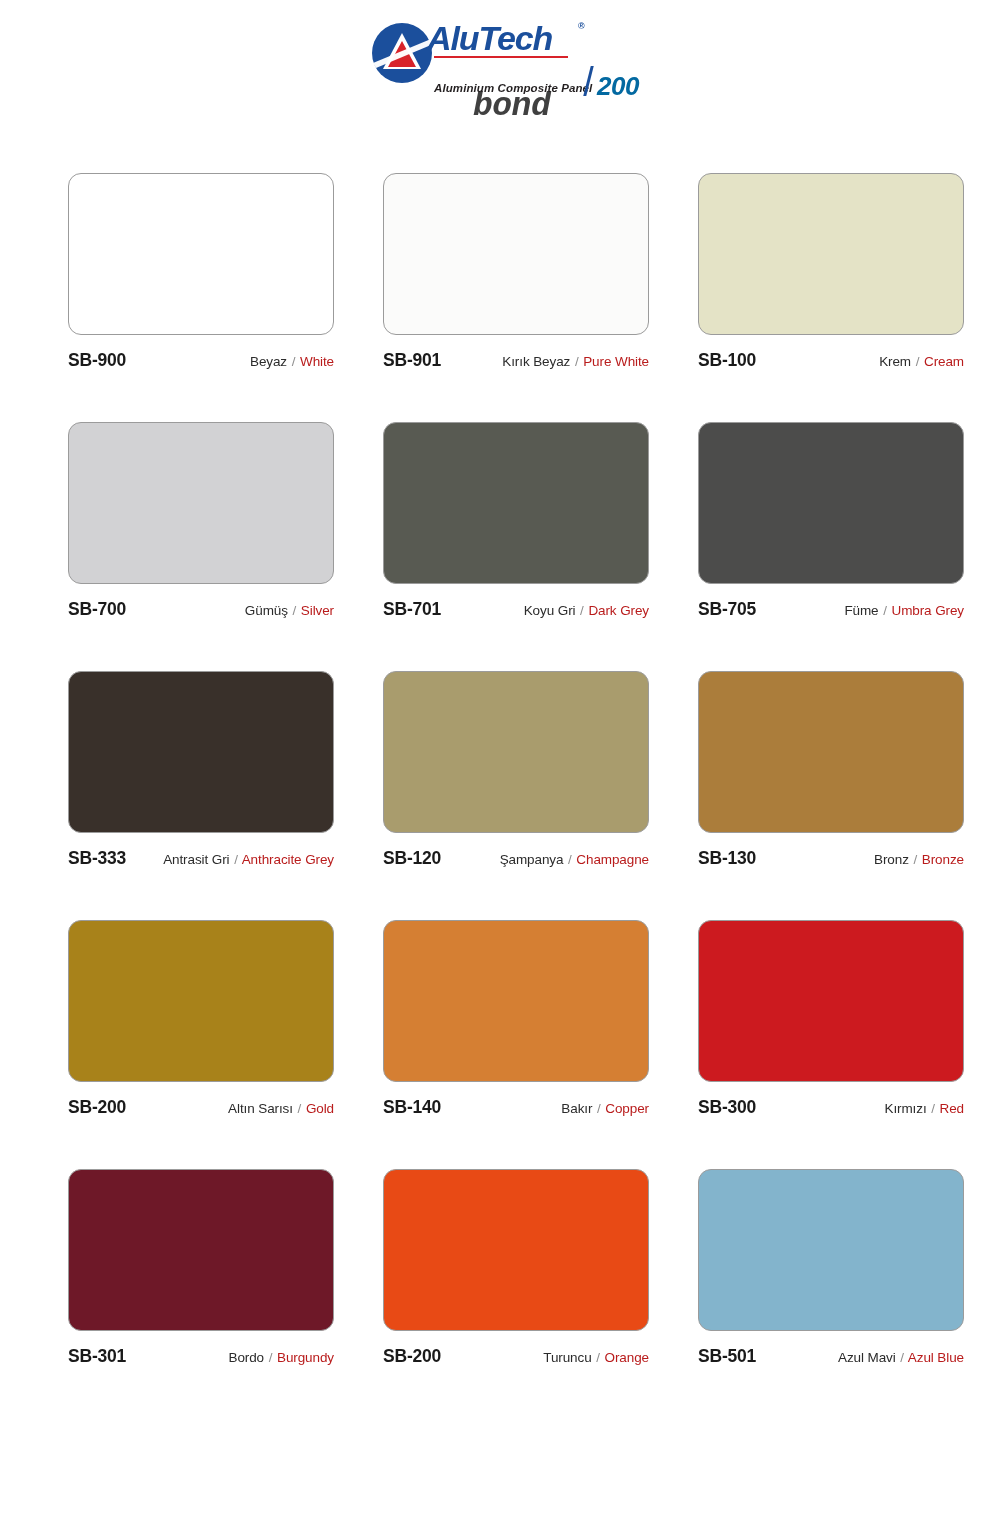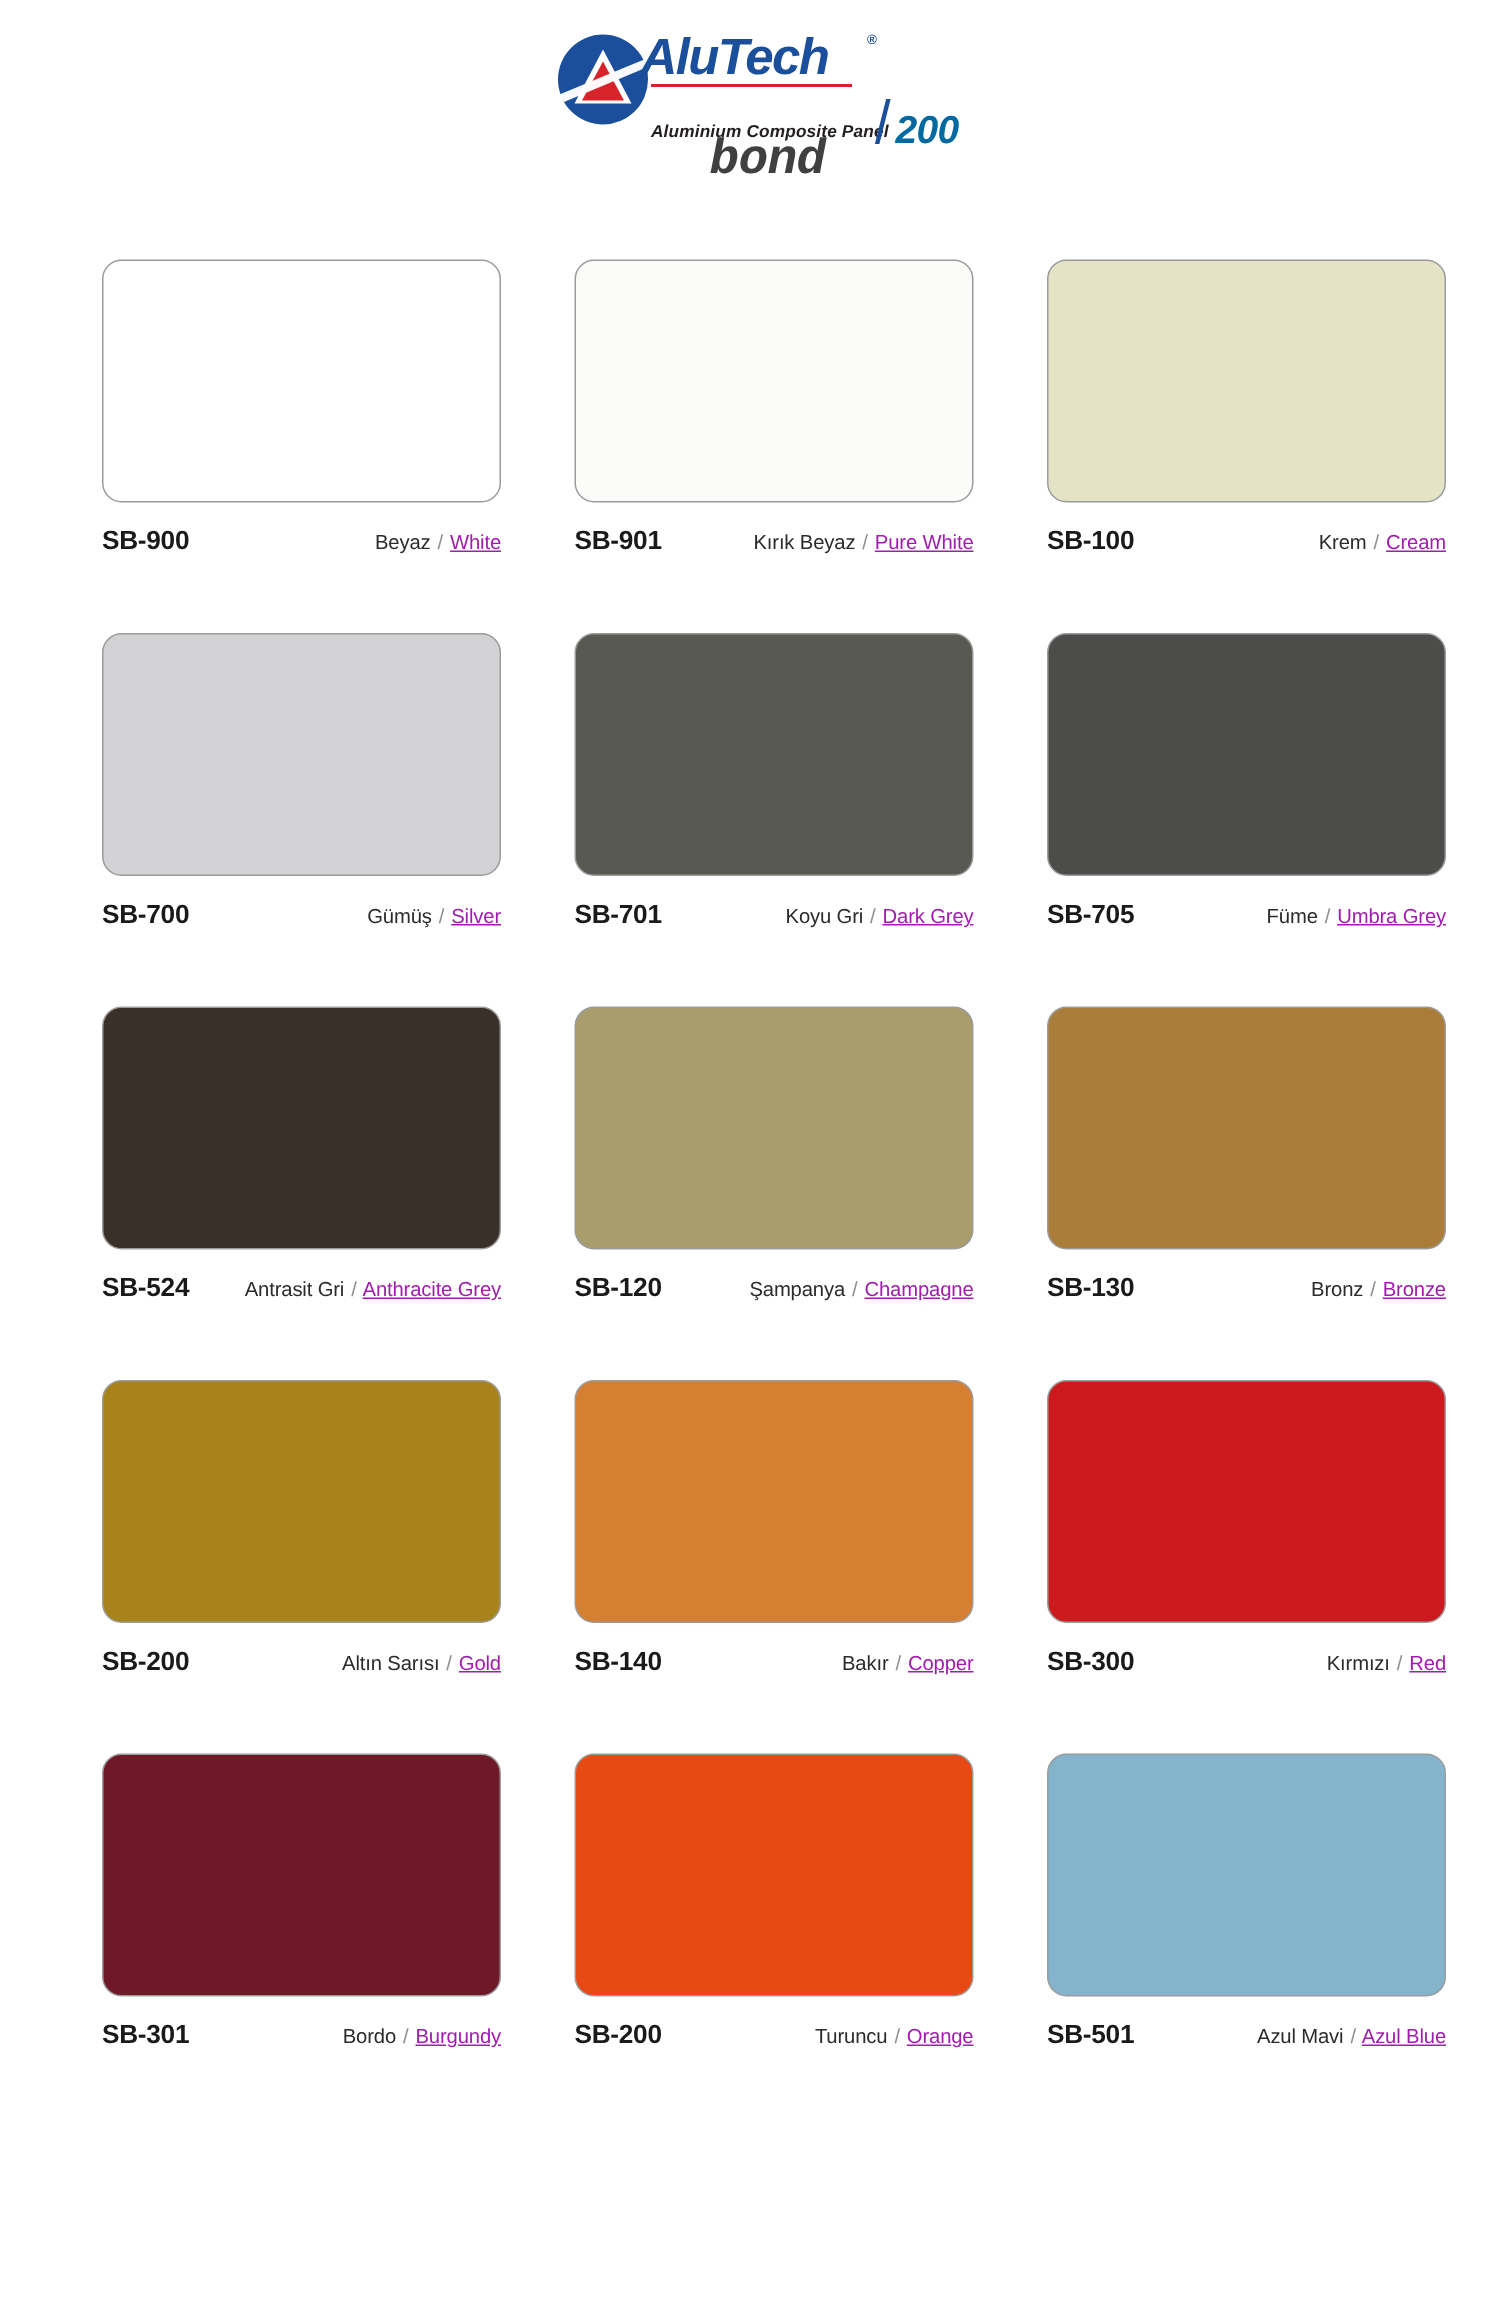--- a/index.html
+++ b/index.html
@@ -163,22 +163,21 @@
     letter-spacing: -0.1px;
   }
   .name-tr {
     color: #2b2b2b;
   }
   .name-sep {
     color: #8f8f8f;
     padding: 0 1px;
   }
   .name-en {
-    color: #a21caf;
-    text-decoration: underline;
+    color: #b91c1c;
   }
 </style>
 </head>
 <body>
 
 <div class="header">
   <div class="logo">
 
     <svg class="logo-mark" viewBox="0 0 62 62" xmlns="http://www.w3.org/2000/svg">
       <circle cx="31" cy="31" r="30" fill="#1b4f9c"></circle>
@@ -240,21 +239,21 @@
     <div class="cell">
       <div class="chip" style="background: rgb(76, 76, 75);"></div>
       <div class="caption">
         <span class="code">SB-705</span>
         <span class="names"><span class="name-tr">Füme</span> <span class="name-sep">/</span> <span class="name-en">Umbra Grey</span></span>
       </div>
     </div>
     <div class="cell">
       <div class="chip" style="background: rgb(57, 48, 42);"></div>
       <div class="caption">
-        <span class="code">SB-524</span>
+        <span class="code">SB-333</span>
         <span class="names"><span class="name-tr">Antrasit Gri</span> <span class="name-sep">/</span> <span class="name-en">Anthracite Grey</span></span>
       </div>
     </div>
     <div class="cell">
       <div class="chip" style="background: rgb(169, 156, 109);"></div>
       <div class="caption">
         <span class="code">SB-120</span>
         <span class="names"><span class="name-tr">Şampanya</span> <span class="name-sep">/</span> <span class="name-en">Champagne</span></span>
       </div>
     </div>

